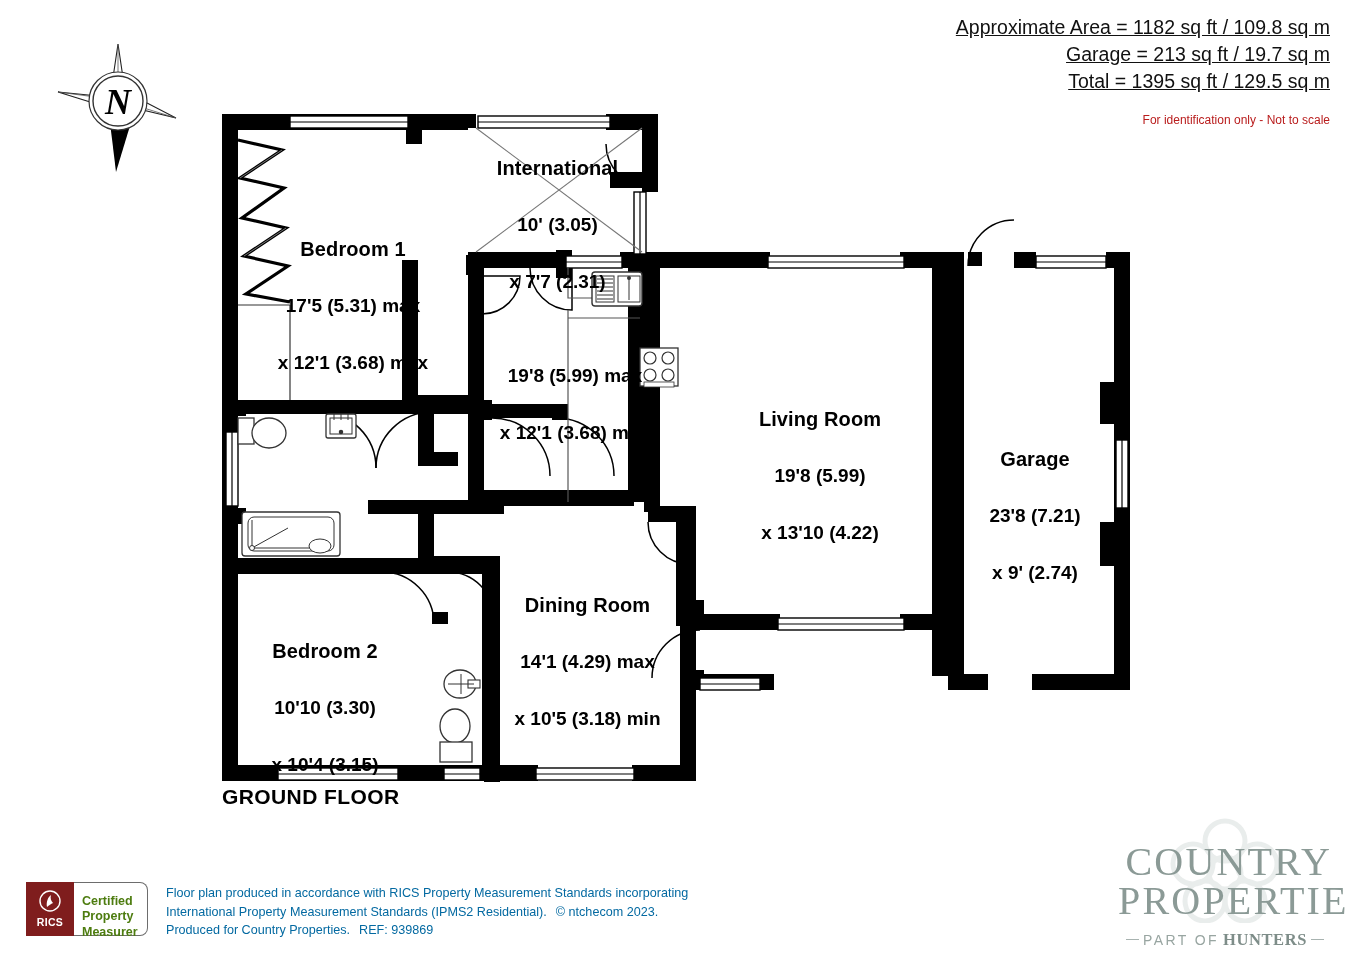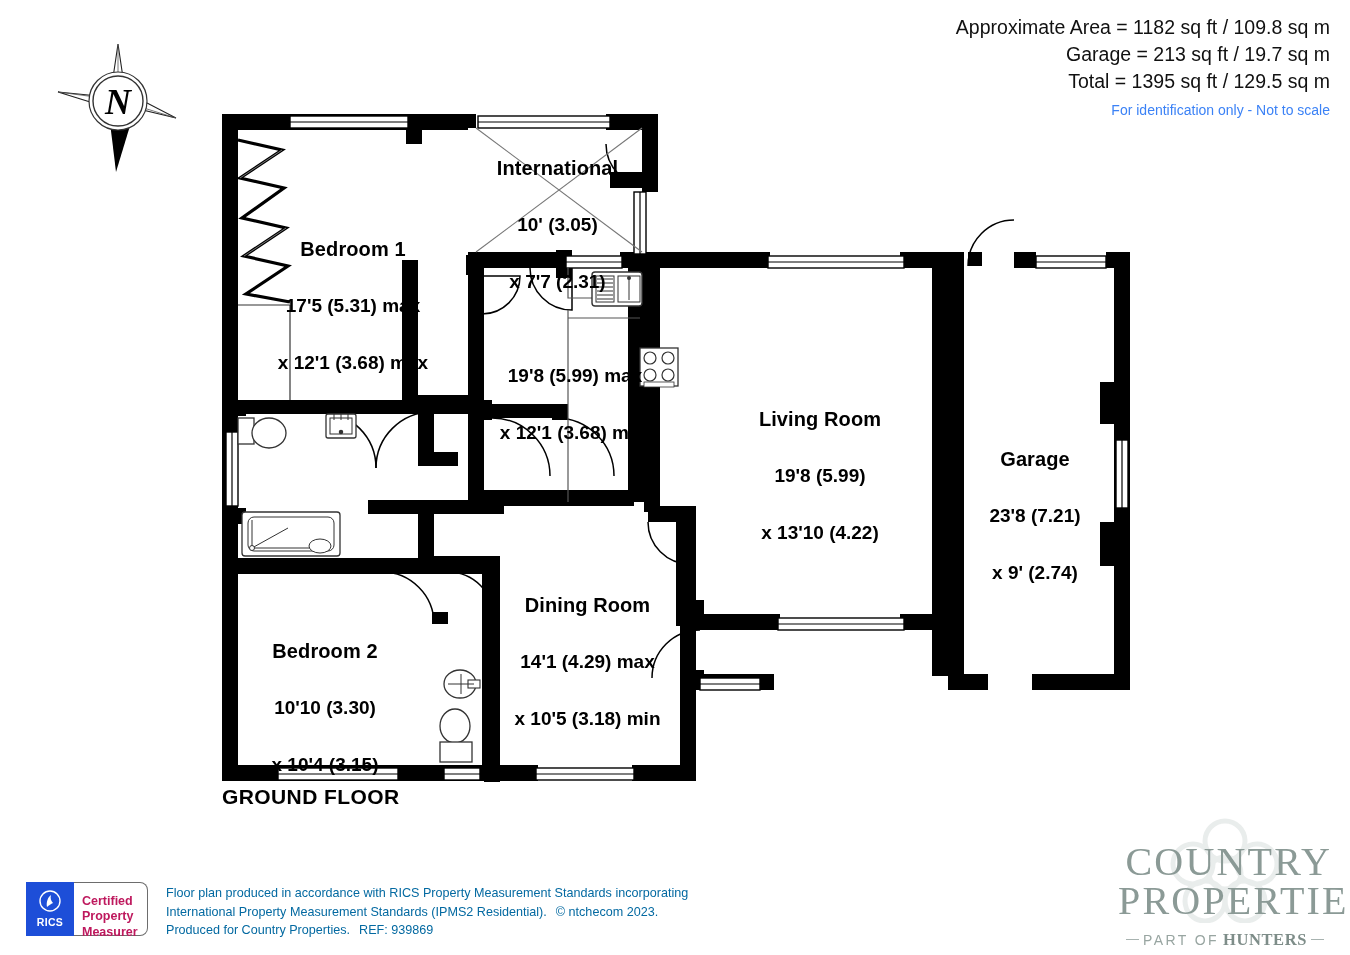--- a/index.html
+++ b/index.html
@@ -19,25 +19,26 @@
   #area-summary {
     position: absolute;
     top: 14px; right: 20px;
     text-align: right;
     line-height: 1.38;
   }
   #area-summary .line {
     font-size: 19.5px;
     color: #111;
     white-space: nowrap;
+    text-decoration: underline;
   }
   #area-summary .note {
-    font-size: 14px;
-    color: #3b82f6;
-    margin-top: 6px;
+    font-size: 12px;
+    color: #b91c1c;
+    margin-top: 17px;
     white-space: nowrap;
   }
 
   
   #compass {
     position: absolute;
     left: 52px; top: 30px;
     width: 140px; height: 145px;
   }
 
@@ -87,21 +88,21 @@
   
   #rics-badge {
     position: absolute;
     left: 26px; top: 882px;
     display: flex;
     align-items: stretch;
     height: 54px;
   }
   #rics-badge .mark {
     width: 48px;
-    background: #1d4ed8;
+    background: #7f1d1d;
     color: #fff;
     display: flex;
     flex-direction: column;
     align-items: center;
     justify-content: center;
     padding: 2px 0 3px;
   }
   #rics-badge .mark .glyph { line-height: 1; }
   #rics-badge .mark .rics-word {
     font-size: 10.5px;
@@ -110,21 +111,21 @@
     margin-top: 1px;
   }
   #rics-badge .cert {
     border: 1.4px solid #6d6d6d;
     border-left: none;
     border-radius: 0 8px 8px 0;
     padding: 19px 9px 3px 8px;
     display: flex;
     flex-direction: column;
     justify-content: center;
-    color: #be185d;
+    color: #4d7c0f;
   }
   #rics-badge .cert span {
     font-size: 12.5px;
     font-weight: bold;
     line-height: 1.25;
   }
 
   #footer-text {
     position: absolute;
     left: 166px; top: 884px;

